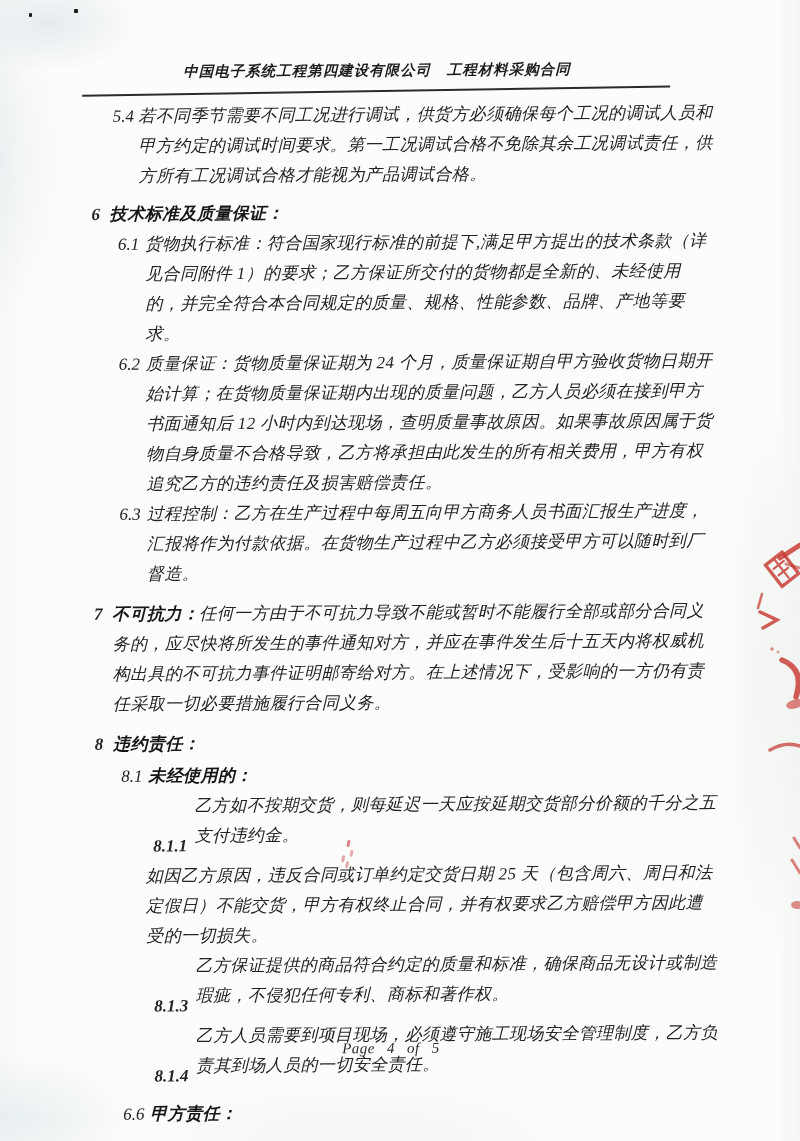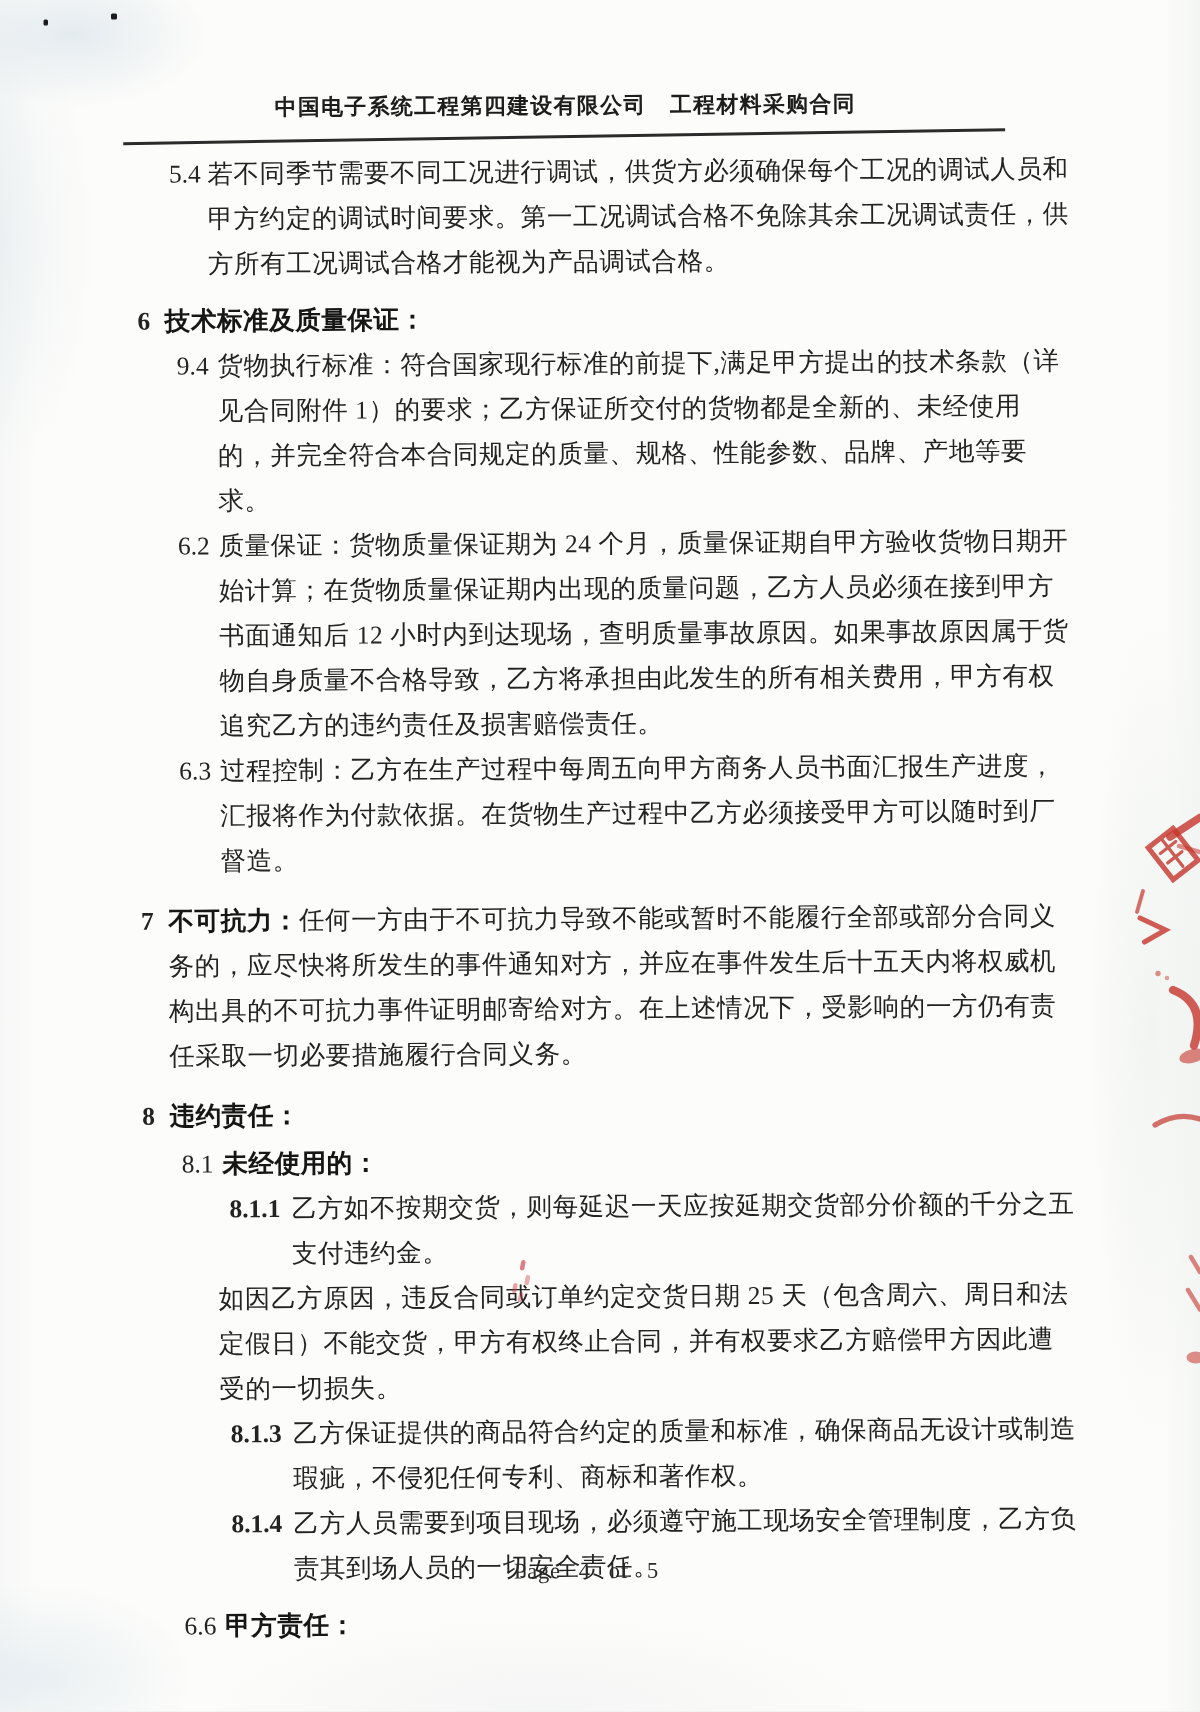--- a/index.html
+++ b/index.html
@@ -11,20 +11,21 @@
   .page{
     position:relative;width:800px;height:1141px;overflow:hidden;
     background:
       radial-gradient(ellipse 130px 70px at 6% 2%, rgba(165,190,212,0.28), transparent 70%),
       radial-gradient(ellipse 90px 220px at 0% 14%, rgba(175,200,215,0.18), transparent 70%),
       radial-gradient(ellipse 150px 90px at 3% 98%, rgba(165,195,215,0.22), transparent 70%),
       radial-gradient(ellipse 320px 90px at 45% 100%, rgba(195,205,212,0.14), transparent 70%),
       radial-gradient(ellipse 60px 400px at 96% 60%, rgba(185,205,196,0.16), transparent 70%),
       linear-gradient(90deg, rgba(200,212,220,0.10) 0%, transparent 3%, transparent 97%, rgba(205,215,218,0.18) 100%),
       #fcfcfa;
+    font-style: italic;
   }
   .content{position:absolute;inset:0;transform:rotate(-0.35deg);color:#232323;}
 
   
   .header-title{
     position:absolute;top:61px;left:0;width:760px;text-align:center;
     font-size:14.5px;font-weight:bold;letter-spacing:1px;color:#1d1d1d;
   }
   .header-rule{
     position:absolute;top:76px;left:85px;width:588px;height:14px;
@@ -36,21 +37,21 @@
   .para{display:flex;font-size:17px;line-height:30px;letter-spacing:0.4px;padding-right:84px;}
   .para .num{flex:none;font-family:"Liberation Serif",serif;letter-spacing:0;text-align:center;}
   .para .txt{flex:1;}
   .para .lead{font-weight:bold;color:#161616;}
 
   .lv-top{padding-left:84px;}  .lv-top .num{width:28px;font-weight:bold;}
   .lv-top .txt{font-weight:bold;color:#161616;}
   .lv-sec7{padding-left:84px;} .lv-sec7 .num{width:28px;font-weight:bold;}
   .lv-1{padding-left:111px;}   .lv-1 .num{width:30px;}
   .lv-2{padding-left:114px;}   .lv-2 .num{width:33px;}
-  .lv-3{padding-left:144px;}   .lv-3 .num{width:49px;font-weight:bold;}
+  .lv-3{padding-left:144px;}   .lv-3 .num{width:49px;font-weight:bold;margin-top:40px;}
 
   .mt8{margin-top:8px;} .mt10{margin-top:10px;} .mt2{margin-top:2px;}
 
   
   .footer{
     position:absolute;top:1040px;left:0;width:776px;text-align:center;
     font-size:15px;color:#2a2a2a;letter-spacing:0.5px;
   }
   .footer span{margin:0 6px;}
 
@@ -81,21 +82,21 @@
         <span class="num">5.4</span>
         <span class="txt"><span>若不同季节需要不同工况进行调试，供货方必须确保每个工况的调试人员和甲方约定的调试时间要求。第一工况调试合格不免除其余工况调试责任，供方所有工况调试合格才能视为产品调试合格。</span></span>
       </div>
 
       <div class="para lv-top mt8">
         <span class="num">6</span>
         <span class="txt"><span class="lead">技术标准及质量保证：</span></span>
       </div>
 
       <div class="para lv-2">
-        <span class="num">9.4</span>
+        <span class="num">6.1</span>
         <span class="txt"><span>货物执行标准：符合国家现行标准的前提下,满足甲方提出的技术条款（详见合同附件 1）的要求；乙方保证所交付的货物都是全新的、未经使用的，并完全符合本合同规定的质量、规格、性能参数、品牌、产地等要求。</span></span>
       </div>
 
       <div class="para lv-2">
         <span class="num">6.2</span>
         <span class="txt"><span>质量保证：货物质量保证期为 24 个月，质量保证期自甲方验收货物日期开始计算；在货物质量保证期内出现的质量问题，乙方人员必须在接到甲方书面通知后 12 小时内到达现场，查明质量事故原因。如果事故原因属于货物自身质量不合格导致，乙方将承担由此发生的所有相关费用，甲方有权追究乙方的违约责任及损害赔偿责任。</span></span>
       </div>
 
       <div class="para lv-2">
         <span class="num">6.3</span>

